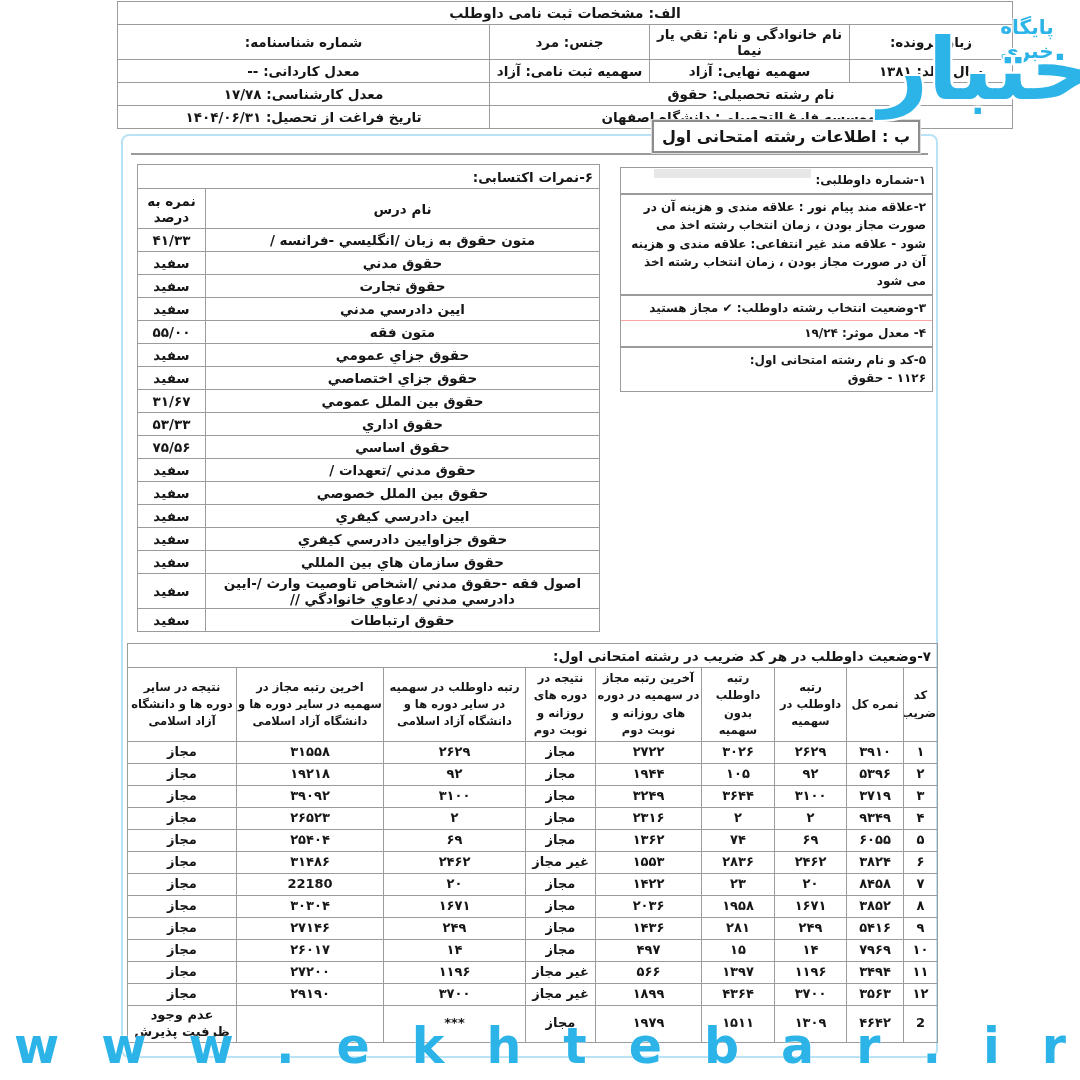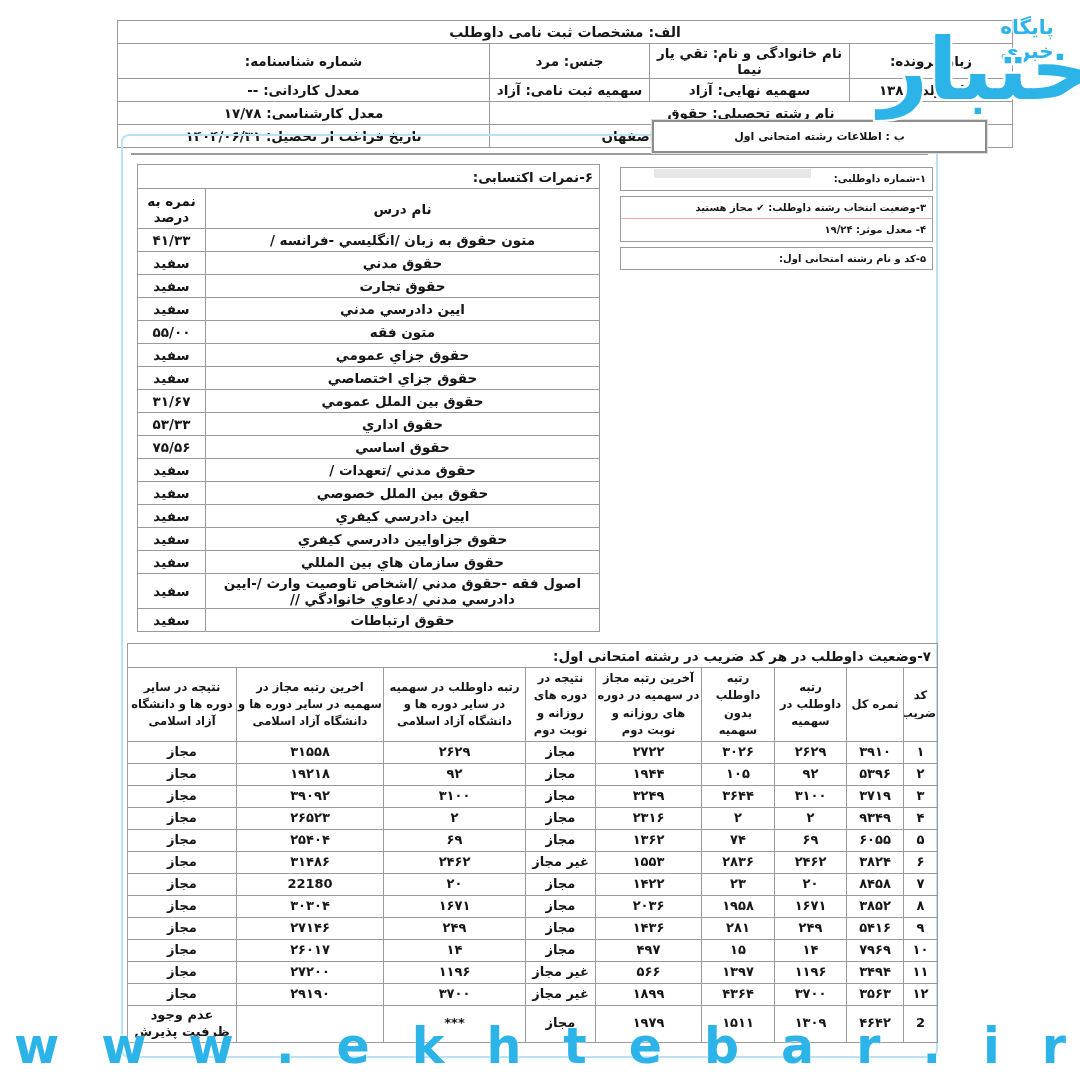--- a/index.html
+++ b/index.html
@@ -4,32 +4,32 @@
 <style>
   * { box-sizing: border-box; margin: 0; padding: 0; }
   html, body { width: 1080px; height: 1080px; background: #ffffff; }
   body { font-family: "DejaVu Sans", sans-serif; font-weight: bold; color: #161616; }
   .page { position: absolute; left: 0; top: 0; width: 1080px; height: 1080px; overflow: hidden; direction: rtl; background: #fff; }
 
   table { border-collapse: collapse; table-layout: fixed; }
   td { border: 1px solid #9b9b9b; text-align: center; vertical-align: middle; padding: 1px 3px; overflow: hidden; }
 
   
-  .top-table { position: absolute; left: 117px; top: 20px; width: 896px; font-size: 13.5px; }
+  .top-table { position: absolute; left: 117px; top: 1px; width: 896px; font-size: 13.5px; }
   .top-table td { height: 23px; }
   .top-table .tbl-title { text-align: center; font-size: 14px; }
 
   
   .section-box { position: absolute; left: 121px; top: 134px; width: 817px; height: 924px; border: 2px solid #b9e3f4; border-radius: 8px; background: transparent; }
   .gray-rule { position: absolute; left: 131px; top: 153px; width: 797px; border-top: 2px solid #9b9b9b; }
-  .b-header { position: absolute; left: 652px; top: 120px; width: 335px; height: 33px; background: #fff; border: 2px solid #8d8d8d; box-shadow: 0 0 0 1px #dcdcdc; display: flex; align-items: center; justify-content: center; font-size: 11px; z-index: 5; }
+  .b-header { position: absolute; left: 652px; top: 120px; width: 268px; height: 33px; background: #fff; border: 2px solid #8d8d8d; box-shadow: 0 0 0 1px #dcdcdc; display: flex; align-items: center; justify-content: center; font-size: 16px; z-index: 5; }
 
   
   .info-panel { position: absolute; left: 620px; top: 167px; width: 313px; z-index: 2; }
-  .info-box { border: 1px solid #9b9b9b; background: #fff; margin-bottom: 5px; padding: 3px 6px; font-size: 10px; line-height: 1.55; text-align: right; position: relative; }
+  .info-box { border: 1px solid #9b9b9b; background: #fff; padding: 3px 6px; font-size: 12px; line-height: 1.55; text-align: right; position: relative; }
   .info-box.nopad { padding: 0; }
   .split-row { padding: 3px 6px; }
   .split-row.b-top { border-top: 1px solid #fca5a5; }
   .redact { position: absolute; left: 33px; top: 1px; width: 157px; height: 9px; background: #e7e7e7; }
 
   
   .scores-table { position: absolute; left: 137px; top: 164px; width: 463px; font-size: 13.5px; }
   .scores-table td { height: 23px; }
   .scores-table .sec-title { text-align: right; padding-right: 6px; height: 24px; }
   .scores-table .hdr td { height: 40px; }
@@ -91,26 +91,28 @@
 
   <div class="section-box"></div>
   <div class="gray-rule"></div>
   <div class="b-header">ب : اطلاعات رشته امتحانی اول</div>
 
   <div class="info-panel">
     <div class="info-box">
       <span>۱-شماره داوطلبی:</span>
       <span class="redact"></span>
     </div>
+    <div class="info-box">۲-علاقه مند پیام نور : علاقه مندی و هزینه آن در صورت مجاز بودن ، زمان انتخاب رشته اخذ می شود - علاقه مند غیر انتفاعی: علاقه مندی و هزینه آن در صورت مجاز بودن ، زمان انتخاب رشته اخذ می شود</div>
     <div class="info-box nopad">
       <div class="split-row">۳-وضعیت انتخاب رشته داوطلب: ✔ مجاز هستید</div>
       <div class="split-row b-top">۴- معدل موثر: ۱۹/۲۴</div>
     </div>
     <div class="info-box">
       <div>۵-کد و نام رشته امتحانی اول:</div>
+      <div>۱۱۲۶ - حقوق</div>
     </div>
   </div>
 
   <table class="scores-table">
     <colgroup>
         <col style="width:394px">
         <col>
       </colgroup>
     <thead>
       <tr>

